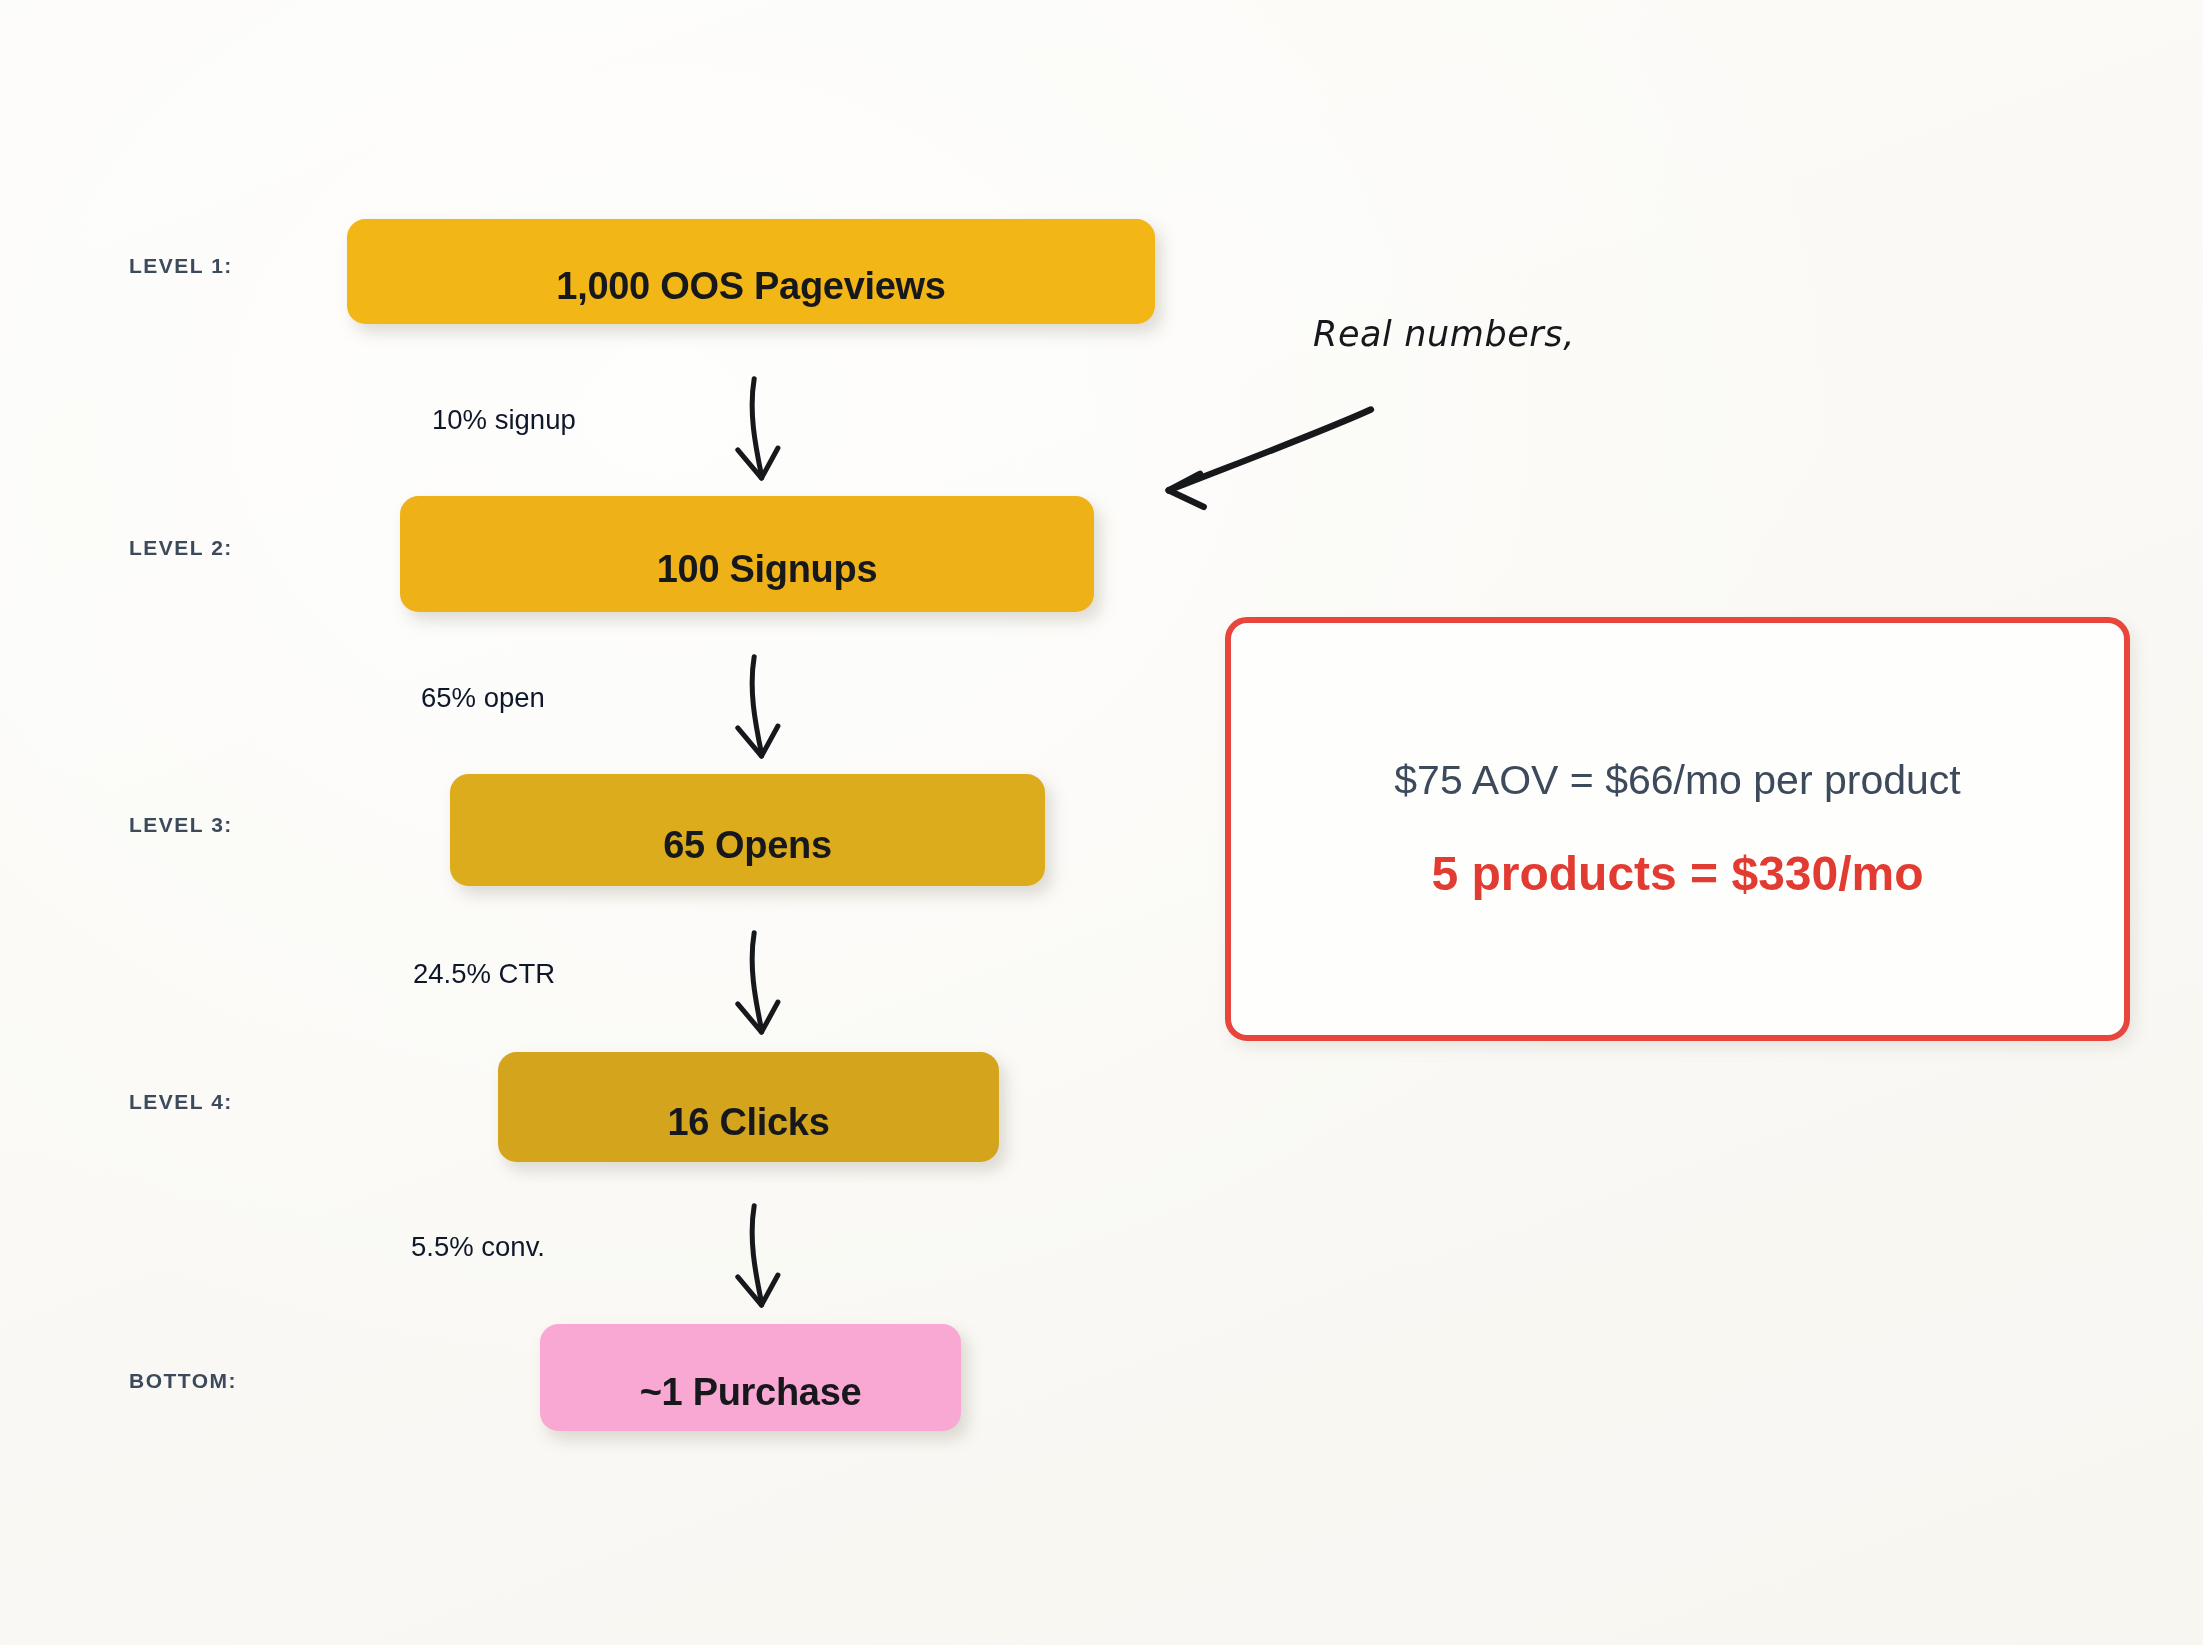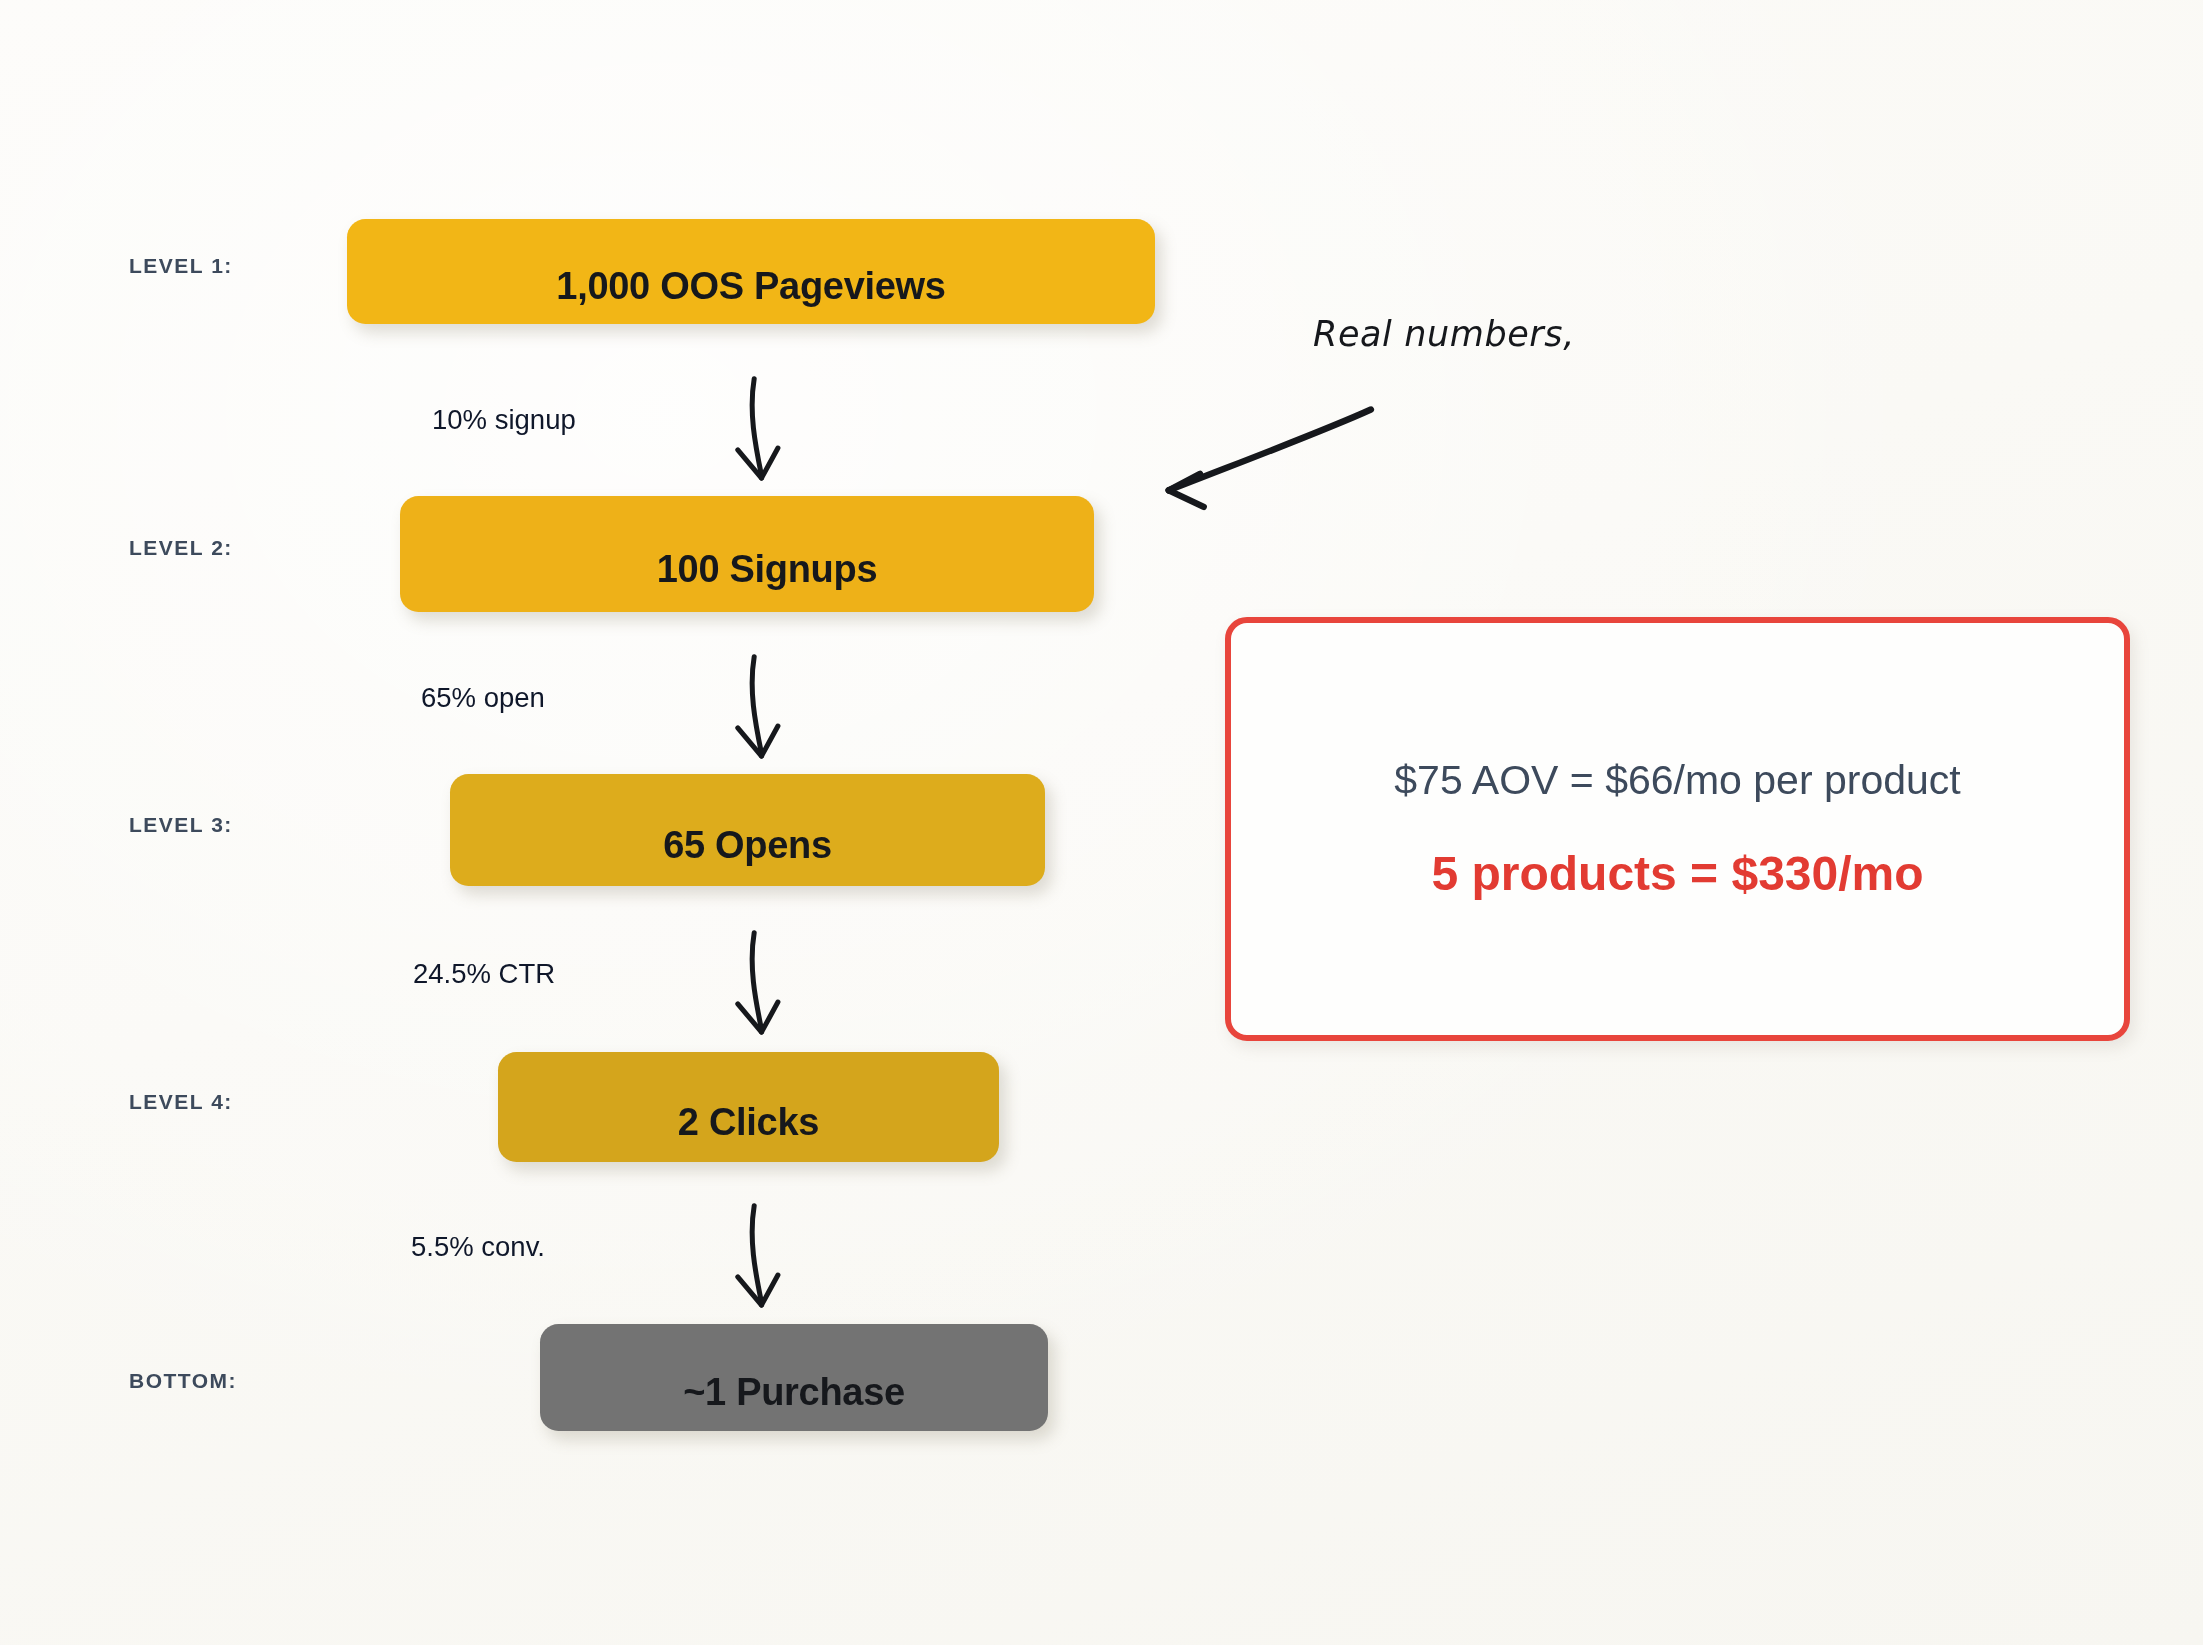--- a/index.html
+++ b/index.html
@@ -172,26 +172,26 @@
       </div>
       <div class="level-row" style="top: 774px; height: 112px;">
         <div class="level-label" style="top: 39px;">LEVEL 3:</div>
         <div class="bar" style="left: 450px; width: 595px; height: 112px; background: rgb(221, 172, 28);">
           <div class="bar-text">65 Opens</div>
         </div>
       </div>
       <div class="level-row" style="top: 1052px; height: 110px;">
         <div class="level-label" style="top: 38px;">LEVEL 4:</div>
         <div class="bar" style="left: 498px; width: 501px; height: 110px; background: rgb(212, 165, 28);">
-          <div class="bar-text">2 Clicks</div>
+          <div class="bar-text">16 Clicks</div>
         </div>
       </div>
       <div class="level-row" style="top: 1324px; height: 107px;">
         <div class="level-label" style="top: 45px;">BOTTOM:</div>
-        <div class="bar" style="left: 540px; width: 508px; height: 107px; background: #737373;">
+        <div class="bar" style="left: 540px; width: 421px; height: 107px; background: #f9a8d4;">
           <div class="bar-text">~1 Purchase</div>
         </div>
       </div>
       <div class="transition" style="top: 404px;">
         <div class="transition-label" style="left: 432px; width: 294px;">10% signup</div>
         <svg class="transition-arrow" width="73" height="119" viewBox="0 0 80 130" style="left: 725px; top: -31px;">
           <path d="M32 6 C 26 42, 33 78, 40 112" stroke="#16181c" stroke-width="5.5" fill="none" stroke-linecap="round"></path>
           <path d="M40 115 L 14 84" stroke="#16181c" stroke-width="5.5" fill="none" stroke-linecap="round"></path>
           <path d="M40 115 L 58 82" stroke="#16181c" stroke-width="5.5" fill="none" stroke-linecap="round"></path>
         </svg>

